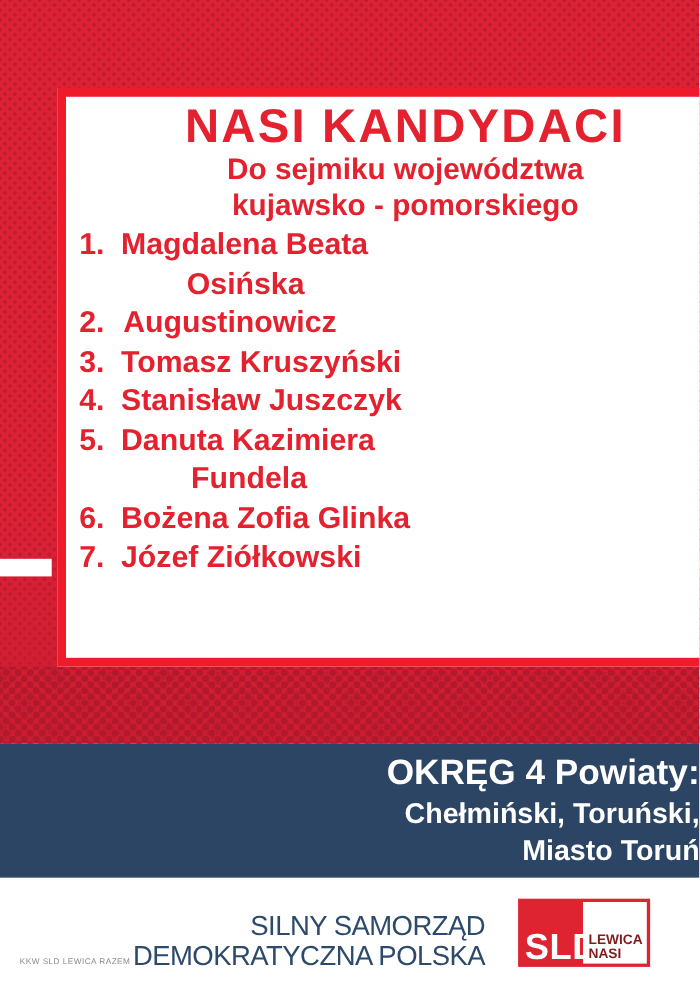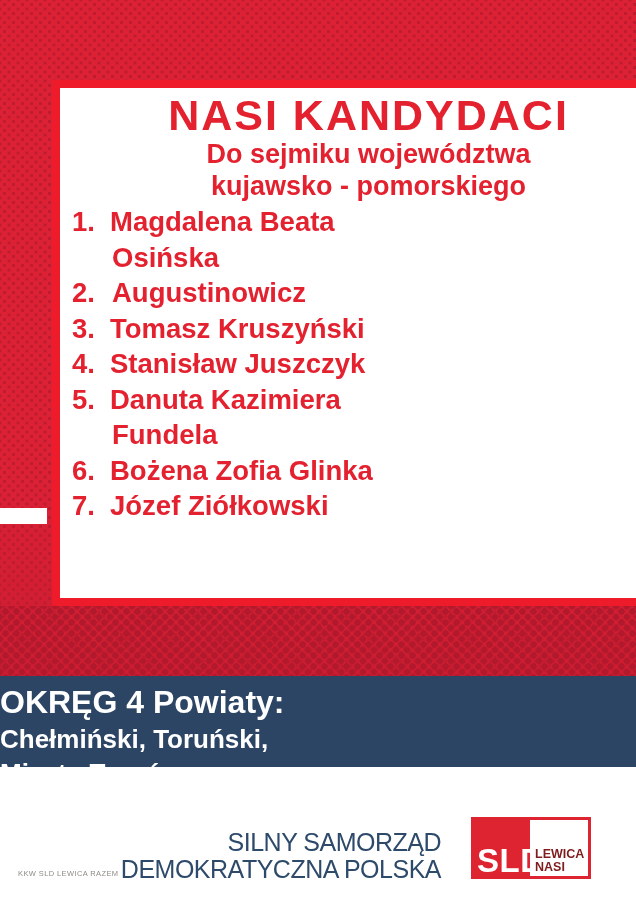--- a/index.html
+++ b/index.html
@@ -54,29 +54,29 @@
     text-align:center;
     font-size:27px; line-height:32px;
     font-weight:800;
   }
   .candidate-list { list-style:none; padding-left:12px; margin-top:2px; }
   .candidate {
     display:flex;
     font-size:27.5px; line-height:35.5px; font-weight:800;
   }
   .candidate .num { flex:none; width:38px; }
-  .candidate .name span { display:block; }
+  .candidate .name span { display:block;text-align:center; }
   .candidate .name .l2 { margin-left:2px; }
   .candidate .name .l2:empty { display:none; }
 
   
   .district-band {
-    position:absolute; left:0; top:676px; width:636px; height:91px;
+    position:absolute; left:0; top:676px; width:636px; height:122px;
     background:#2c4565;
-    color:#ffffff; text-align:left;
+    color:#ffffff; text-align:right;
   }
   .district-title { margin-top:7px; font-size:32px; line-height:39px; font-weight:800; }
   .district-line  { font-size:26px; line-height:34px; font-weight:800; }
 
   
   .footer {
     position:absolute; left:0; top:798px; width:636px; height:102px;
     background:#ffffff;
   }
   .committee {

